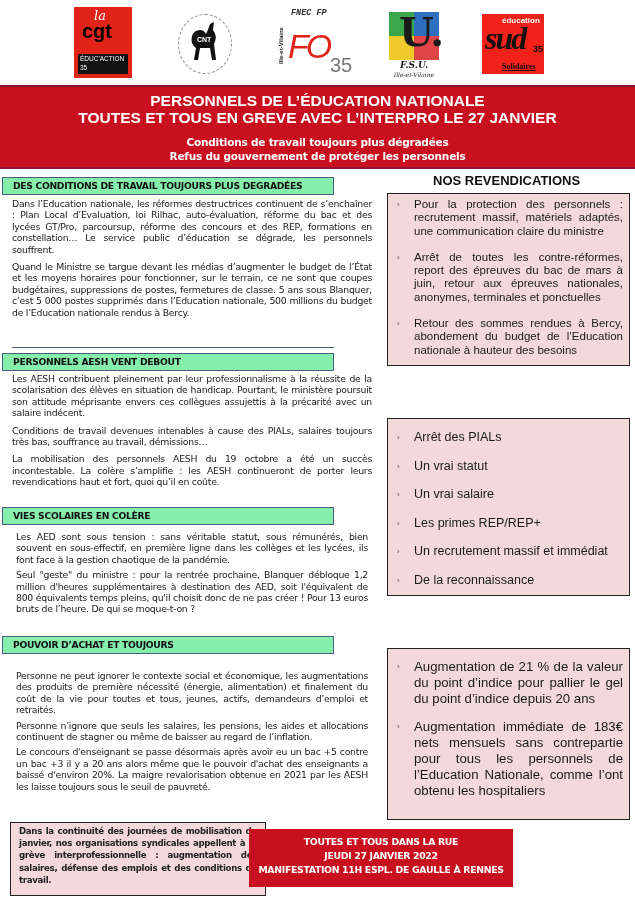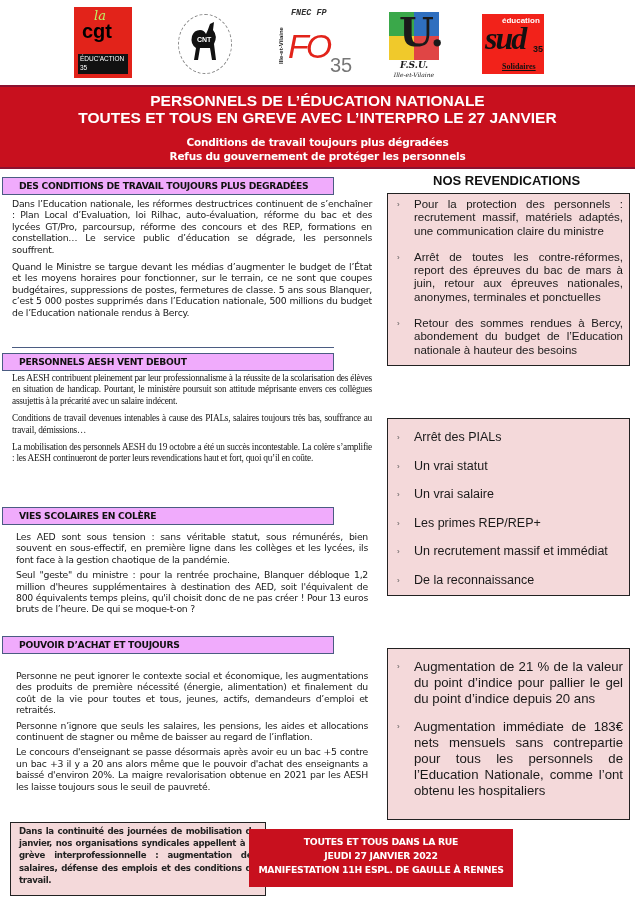--- a/index.html
+++ b/index.html
@@ -3,21 +3,21 @@
 <meta charset="utf-8">
 <style>
   html, body { margin: 0; padding: 0; background: #ffffff; }
   body { width: 635px; height: 899px; position: relative; overflow: hidden;
          font-family: "DejaVu Sans", sans-serif; color: #1a1a1a; }
 
   
   .logos { position: absolute; left: 0; top: 0; width: 635px; height: 84px; }
   .logo { position: absolute; }
   .logo-cgt { left: 74px; top: 7px; width: 58px; height: 71px; background: #e2231a; }
-  .logo-cgt .la { position: absolute; left: 20px; top: 1px; color: #bef264; font-family: "DejaVu Serif", serif; font-style: italic; font-size: 13px; text-align: right; }
+  .logo-cgt .la { position: absolute; left: 20px; top: 1px; color: #ffffff; font-family: "DejaVu Serif", serif; font-style: italic; font-size: 13px; text-align: right; }
   .logo-cgt .cgt { position: absolute; left: 8px; top: 13px; color: #000000; font-weight: bold; font-size: 20px; font-family: "Liberation Sans", sans-serif; }
   .logo-cgt .edu { position: absolute; left: 4px; top: 47px; width: 50px; height: 20px; background: #111; color: #fff; font-size: 6.5px; line-height: 9px; padding-left: 2px; box-sizing: border-box; font-family: "Liberation Sans", sans-serif; }
   .logo-cnt { left: 170px; top: 8px; width: 68px; height: 68px; border-radius: 50%; }
   .logo-cnt .cat { position: absolute; left: 18px; top: 14px; width: 32px; height: 40px; }
   .logo-cnt .ring { position: absolute; left: 8px; top: 6px; width: 52px; height: 58px; border: 1px dashed #888; border-radius: 50%; }
   .logo-fo { left: 278px; top: 8px; width: 72px; height: 70px; }
   .logo-fo .vert { position: absolute; left: 0; top: 8px; writing-mode: vertical-rl; transform: rotate(180deg); font-size: 6px; font-weight: bold; color: #222; font-family: "Liberation Sans", sans-serif; height: 60px; text-align: center; }
   .logo-fo .fnec { position: absolute; left: 13px; top: 0; font-size: 8.5px; font-weight: bold; color: #333; font-family: Liberation Mono, monospace; font-style: italic; }
   .logo-fo .fo { position: absolute; left: 10px; top: 14px; font-size: 34px; font-weight: normal; font-style: italic; color: #e2231a; font-family: "Liberation Sans", sans-serif; line-height: 48px; letter-spacing: -3px; }
   .logo-fo .n35 { position: absolute; left: 52px; top: 46px; font-size: 20px; color: #777; font-family: "Liberation Sans", sans-serif; }
@@ -37,22 +37,22 @@
   .logo-sud .sol { position: absolute; left: 20px; top: 48px; font-size: 8px; font-weight: bold; color: #111; font-family: "Liberation Serif", serif; text-decoration: underline; }
 
   
   .banner { position: absolute; left: 0; top: 85px; width: 635px; height: 84px; background: #c8101e; border-top: 2px solid #8b1230; border-bottom: 2px solid #8b1230; box-sizing: border-box; color: #fff; text-align: center; }
   .banner .t1 { position: absolute; left: 0; right: 0; top: 5px; font-family: "Liberation Sans", sans-serif; font-weight: bold; font-size: 15.5px; line-height: 18px; }
   .banner .t2 { position: absolute; left: 0; right: 0; top: 22px; font-family: "Liberation Sans", sans-serif; font-weight: bold; font-size: 15.5px; line-height: 18px; }
   .banner .s1 { position: absolute; left: 0; right: 0; top: 48px; font-family: "DejaVu Sans", sans-serif; font-weight: bold; font-size: 10.5px; line-height: 14px; letter-spacing: -0.2px; }
   .banner .s2 { position: absolute; left: 0; right: 0; top: 62px; font-family: "DejaVu Sans", sans-serif; font-weight: bold; font-size: 10.5px; line-height: 14px; letter-spacing: -0.2px; }
 
   
-  .sec-head { position: absolute; left: 2px; width: 332px; height: 18px; background: #f0abfc; border: 1px solid #4b5c82; box-sizing: border-box;
-              font-family: "DejaVu Sans", sans-serif; font-weight: bold; font-size: 9.2px; line-height: 16px; padding-left: 16px; color: #111; letter-spacing: -0.3px; }
+  .sec-head { position: absolute; left: 2px; width: 332px; height: 18px; background: #86efac; border: 1px solid #4b5c82; box-sizing: border-box;
+              font-family: "DejaVu Sans", sans-serif; font-weight: bold; font-size: 9.2px; line-height: 16px; padding-left: 10px; color: #111; letter-spacing: -0.3px; }
   .sec-body { position: absolute; left: 12px; width: 360px; font-family: "DejaVu Sans", sans-serif; font-size: 9.3px; line-height: 11.4px; color: #1a1a1a; text-align: justify; letter-spacing: -0.25px; }
   .sec-body p { margin: 0 0 6px 0; }
   .sec-body p.tight { margin: 4px; }
   .rule { position: absolute; left: 12px; width: 322px; height: 1px; background: #4b5c82; }
 
   
   .rev-title { position: absolute; left: 385px; top: 173px; width: 250px; text-align: left; font-family: "Liberation Sans", sans-serif; font-weight: bold; font-size: 13px; padding-left: 48px; box-sizing: border-box; color: #111; }
   .rbox { position: absolute; left: 387px; width: 243px; background: #f4d9da; border: 1.5px solid #222; box-sizing: border-box; font-family: "Liberation Sans", sans-serif; color: #1a1a1a; }
   .rbox ul { list-style: none; margin: 0; padding: 0; }
   .rbox li { position: relative; padding-left: 26px; padding-right: 6px; }
@@ -117,21 +117,21 @@
 </div>
 
 <div class="sec-head" style="top:177px;">DES CONDITIONS DE TRAVAIL TOUJOURS PLUS DEGRADÉES</div>
 <div class="sec-body" style="top:198px;">
   <p>Dans l’Education nationale, les réformes destructrices continuent de s’enchaîner : Plan Local d’Evaluation, loi Rilhac, auto-évaluation, réforme du bac et des lycées GT/Pro, parcoursup, réforme des concours et des REP, formations en constellation… Le service public d’éducation se dégrade, les personnels souffrent.</p>
   <p>Quand le Ministre se targue devant les médias d’augmenter le budget de l’État et les moyens horaires pour fonctionner, sur le terrain, ce ne sont que coupes budgétaires, suppressions de postes, fermetures de classe. 5 ans sous Blanquer, c’est 5 000 postes supprimés dans l’Education nationale,  500 millions du budget de l’Education nationale rendus à Bercy.</p>
 </div>
 <div class="rule" style="top:347px;"></div>
 
 <div class="sec-head" style="top:353px;">PERSONNELS AESH VENT DEBOUT</div>
-<div class="sec-body" style="top:373px;font-family:Liberation Serif, serif;">
+<div class="sec-body" style="top:373px;">
   <p>Les AESH contribuent pleinement par leur professionnalisme à la réussite de la scolarisation des élèves en situation de handicap. Pourtant, le ministère poursuit son attitude méprisante envers ces collègues assujettis à la précarité avec un salaire indécent.</p>
   <p>Conditions de travail devenues intenables à cause des PIALs, salaires toujours très bas, souffrance au travail, démissions…</p>
   <p>La mobilisation des personnels AESH du 19 octobre a été un succès incontestable. La colère s’amplifie : les AESH continueront de porter leurs revendications haut et fort, quoi qu’il en coûte.</p>
 </div>
 
 <div class="sec-head" style="top:507px;">VIES SCOLAIRES EN COLÈRE</div>
 <div class="sec-body" style="top:527px;">
   <p class="tight">Les AED sont sous tension : sans véritable statut, sous rémunérés, bien souvent en sous-effectif, en première ligne dans les collèges et les lycées, ils font face à la gestion chaotique de la pandémie.</p>
   <p class="tight">Seul "geste" du ministre : pour la rentrée prochaine, Blanquer débloque 1,2 million d'heures supplémentaires à destination des AED, soit l'équivalent de 800 équivalents temps pleins, qu'il choisit donc de ne pas créer ! Pour 13 euros bruts de l’heure. De qui se moque-t-on ?</p>
 </div>

